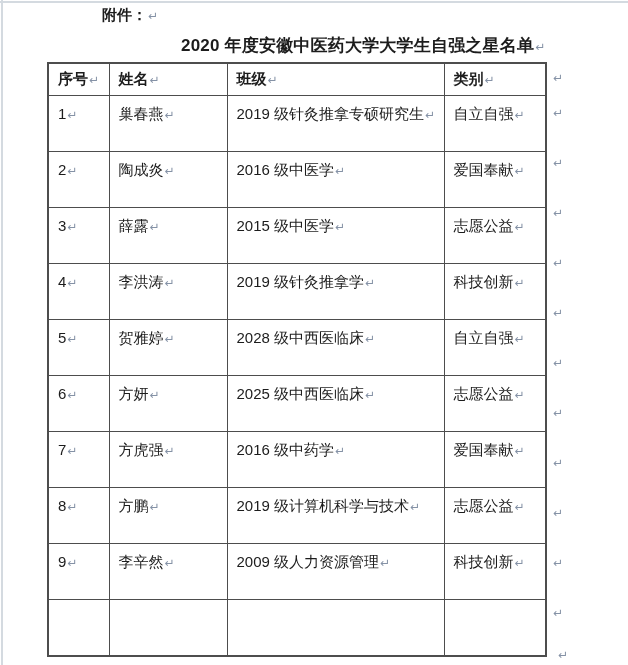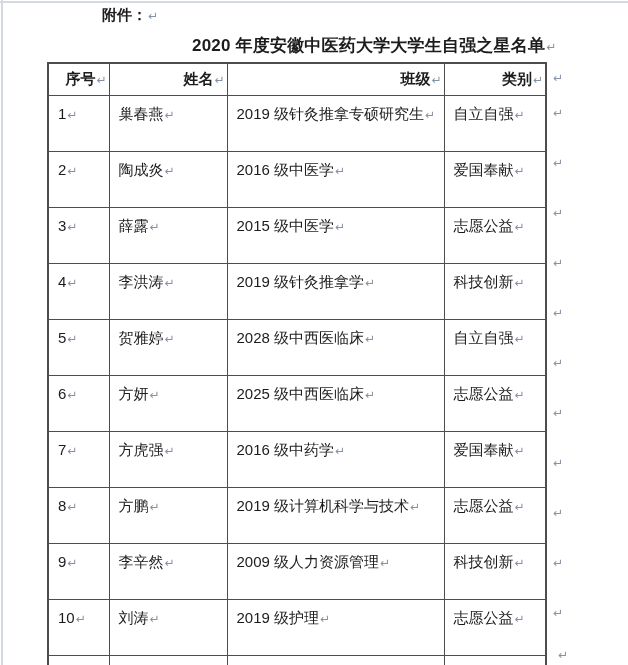--- a/index.html
+++ b/index.html
@@ -19,21 +19,21 @@
   .page-edge-left {
     position: absolute; left: 1px; top: 0;
     height: 665px; width: 0;
     border-left: 2px solid #d4dae0;
   }
   .attachment {
     position: absolute; left: 102px; top: 6px;
     font-size: 15px; font-weight: 700; white-space: nowrap;
   }
   .doc-title {
-    position: absolute; left: 192px; top: 34px;
+    position: absolute; left: 181px; top: 34px;
     font-size: 17px; font-weight: 700; white-space: nowrap;
     letter-spacing: 0.2px;
   }
   .pmark {
     color: #8592a6;
     font-size: 12px;
     font-weight: 400;
     margin-left: 1px;
     vertical-align: baseline;
   }
@@ -49,21 +49,20 @@
     font-size: 15px;
     text-align: left;
     overflow: hidden;
     white-space: nowrap;
   }
   table.roster th {
     height: 31px;
     padding: 0 2px 0 9px;
     vertical-align: middle;
     font-weight: 700;
-    text-align: right;
   }
   table.roster td {
     height: 46px;
     padding: 9px 2px 0 9px;
     vertical-align: top;
     font-weight: 400;
   }
   .ext-mark {
     position: absolute;
     left: 553px;
@@ -161,26 +160,20 @@
     <td><span>志愿公益</span><span class="pmark">↵</span></td>
   </tr>
 
   <tr>
     <td><span>9</span><span class="pmark">↵</span></td>
     <td><span>李辛然</span><span class="pmark">↵</span></td>
     <td><span>2009 级人力资源管理</span><span class="pmark">↵</span></td>
     <td><span>科技创新</span><span class="pmark">↵</span></td>
   </tr>
 
-  <tr>
-    <td><span>10</span><span class="pmark">↵</span></td>
-    <td><span>刘涛</span><span class="pmark">↵</span></td>
-    <td><span>2019 级护理</span><span class="pmark">↵</span></td>
-    <td><span>志愿公益</span><span class="pmark">↵</span></td>
-  </tr>
 
   <tr>
     <td></td>
     <td></td>
     <td></td>
     <td></td>
   </tr>
 </tbody>
 </table>
 

